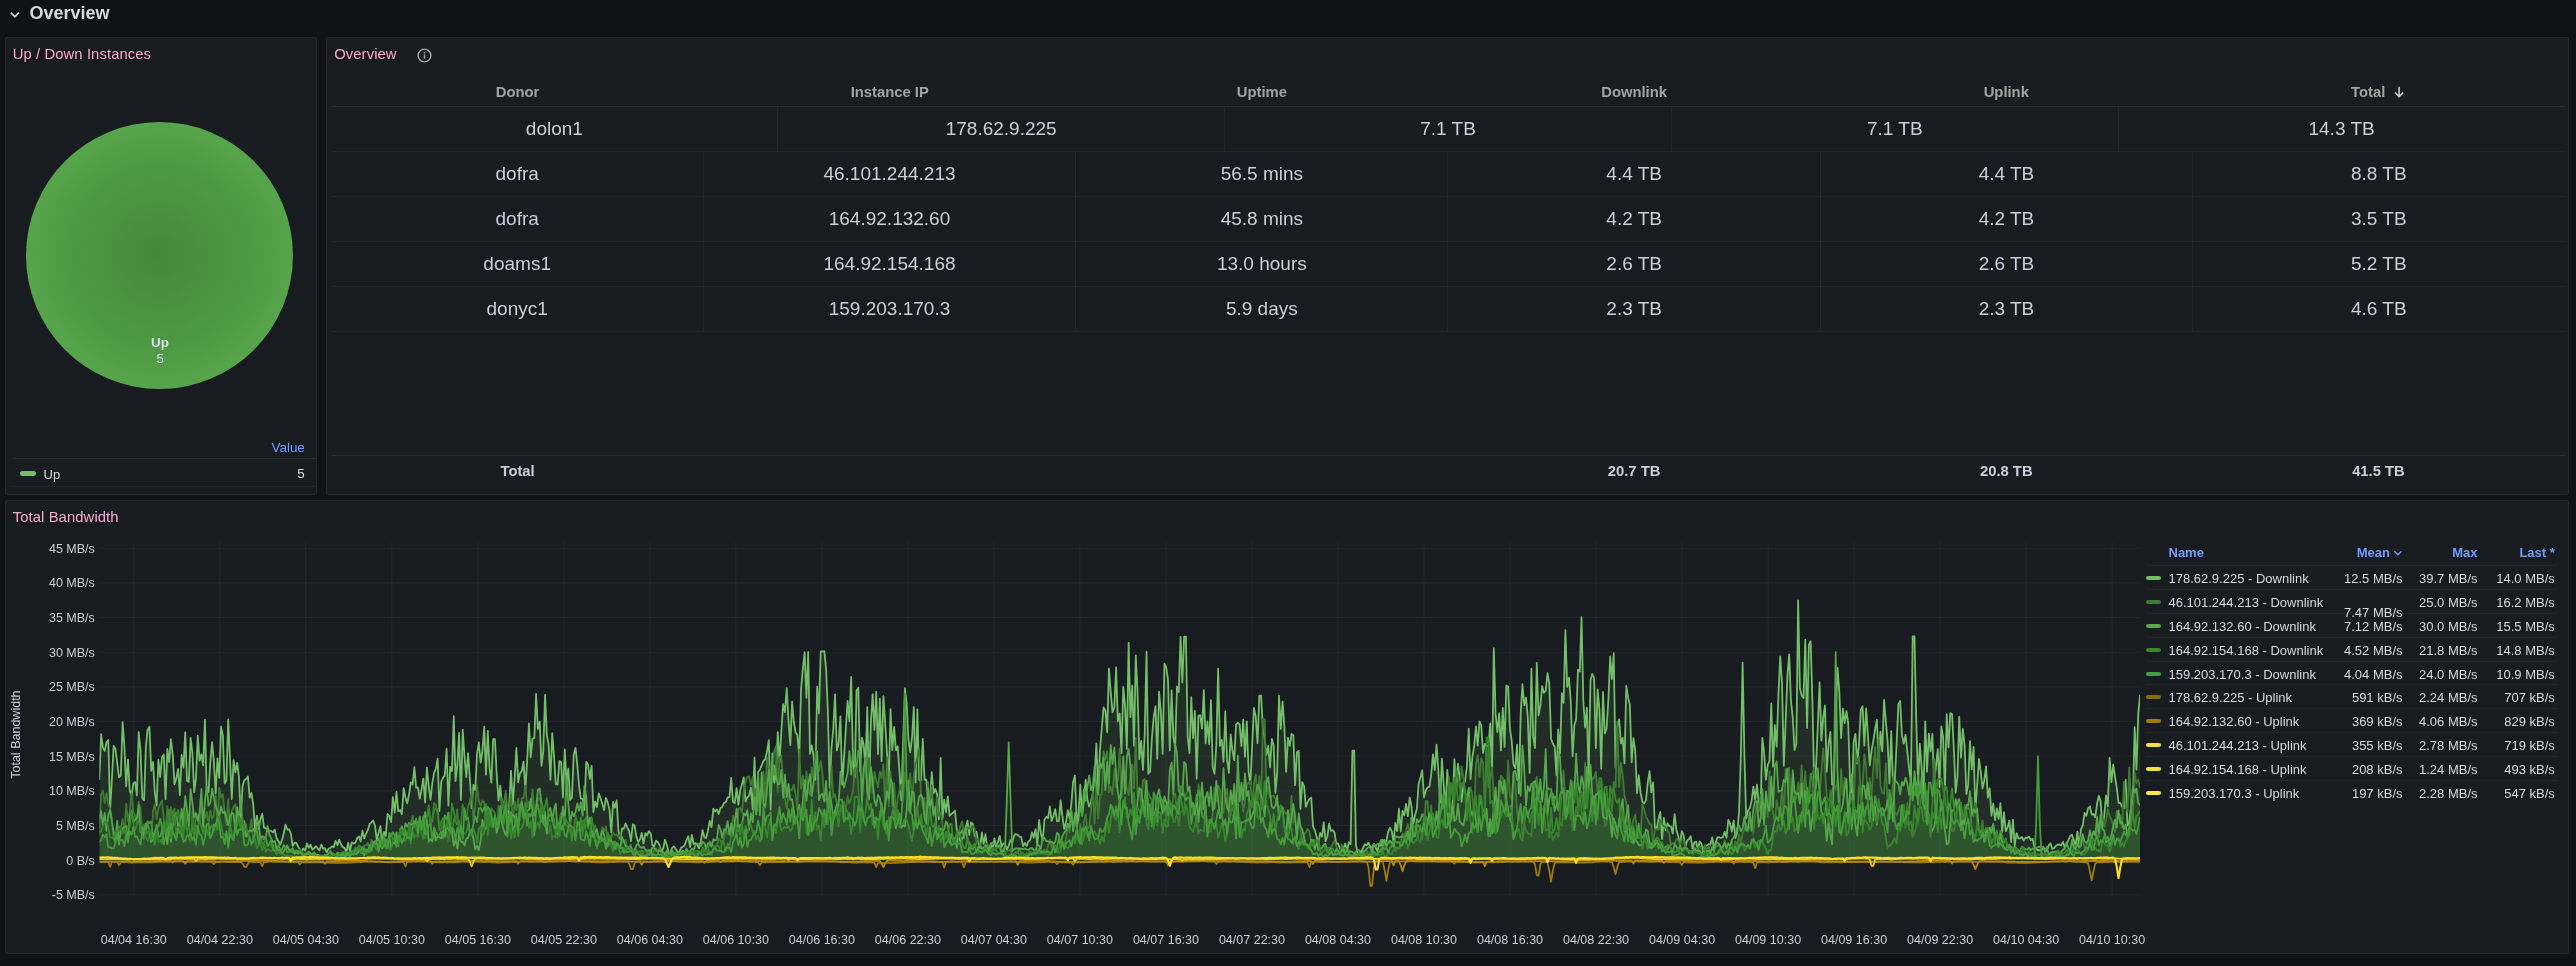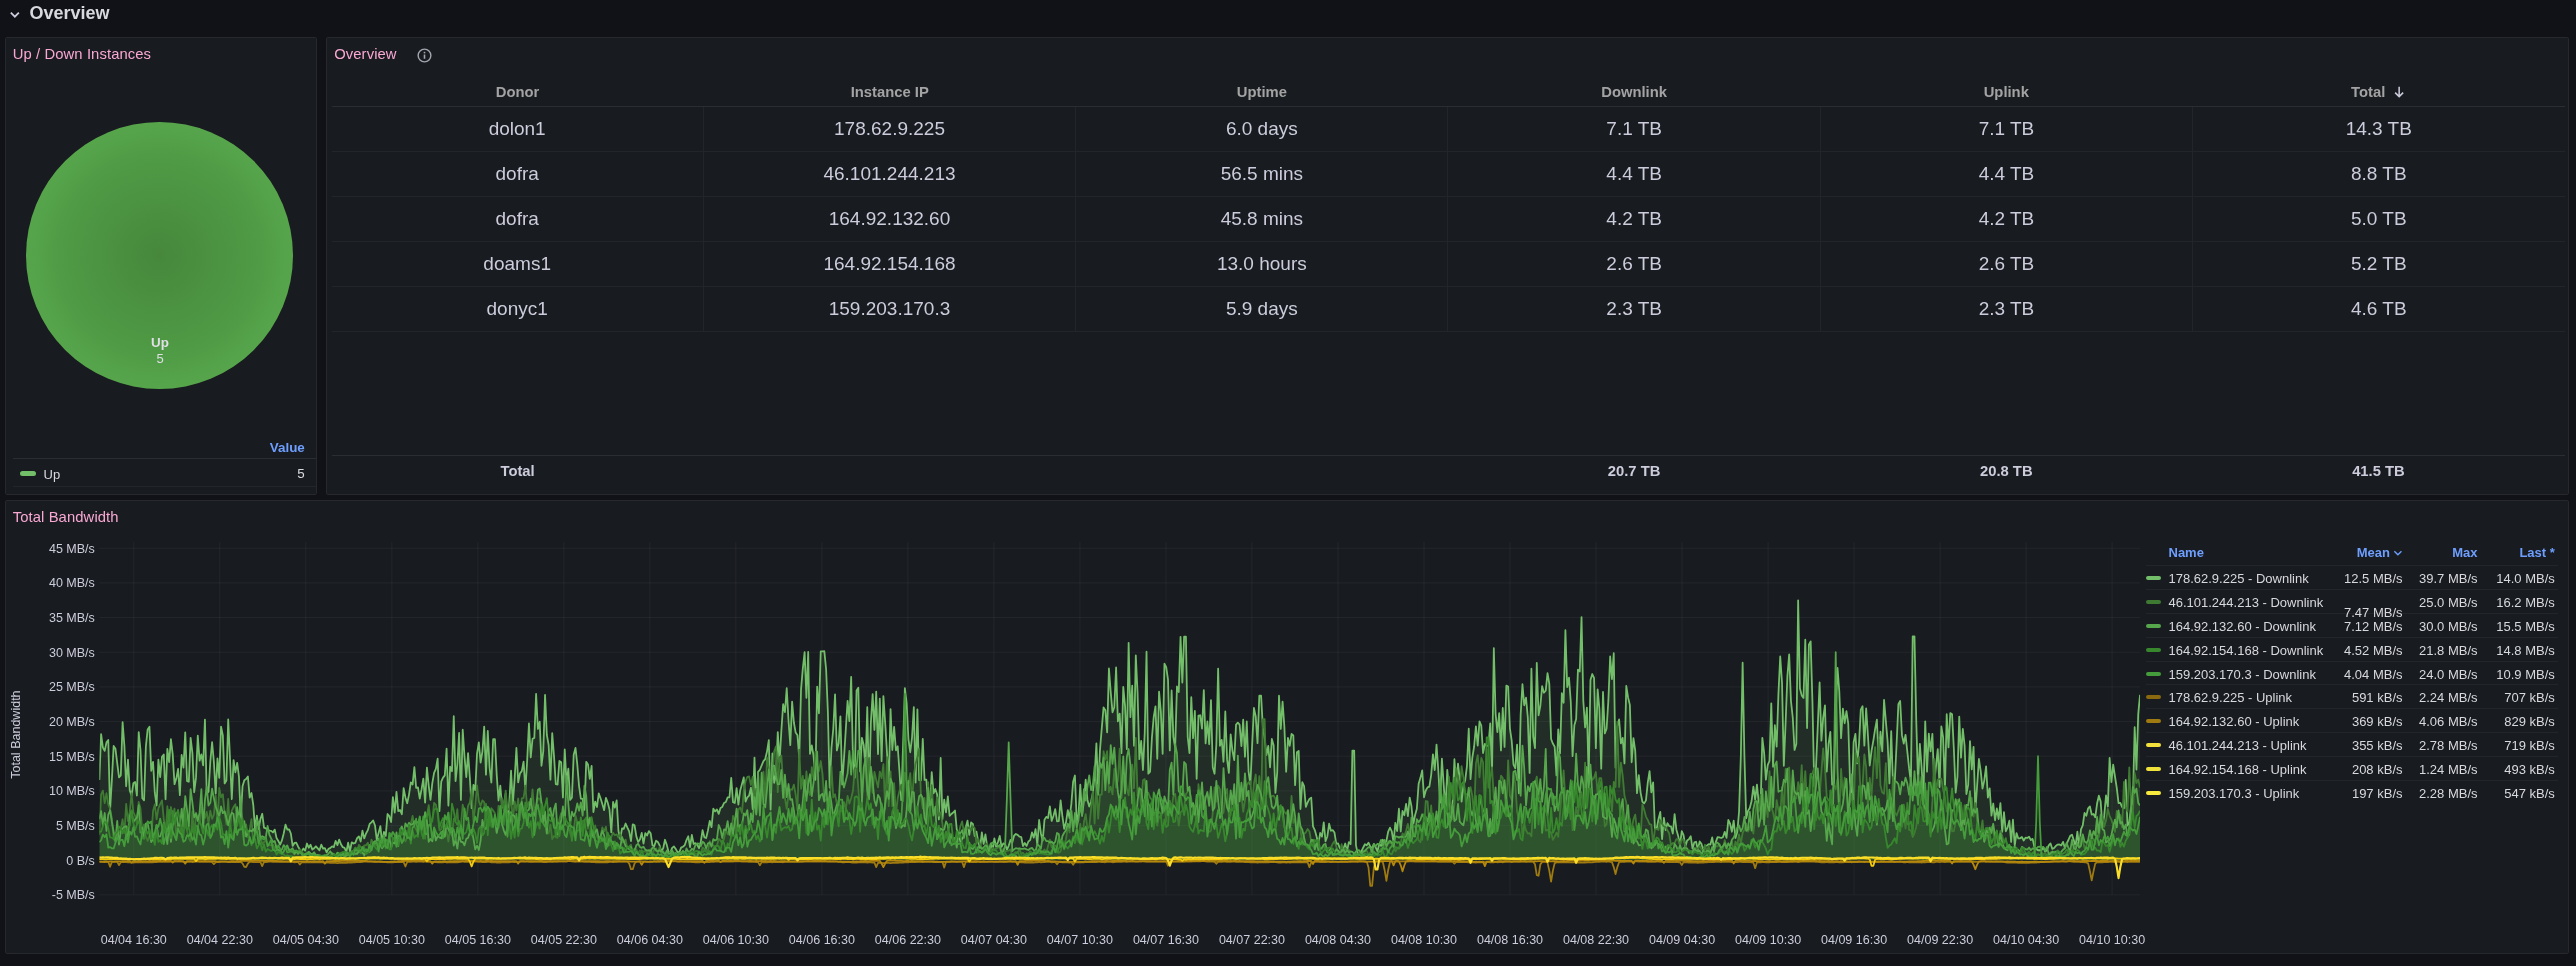--- a/index.html
+++ b/index.html
@@ -19,21 +19,21 @@
       <polyline points="6.5,8.5 11,13 15.5,8.5" fill="none" stroke="#ccccdc" stroke-width="2"></polyline>
     </svg>
 <span style="position:absolute;left:29.5px;top:2.7px;font-size:18px;font-weight:700;color:#d8d9de">Overview</span>
 </div>
 
 <div class="panel" style="left:4.5px;top:37px;width:312px;height:458px">
 <div class="ptitle">Up / Down Instances</div>
 <div style="position:absolute;left:20.6px;top:84px;width:267px;height:267px;border-radius:50%;background:radial-gradient(circle at 50% 50%, #46873c 0%, #4f9a45 50%, #59aa4e 80%, #62b357 100%)"></div>
 <div style="position:absolute;left:0;top:297px;width:309px;text-align:center;font-size:13.4px;font-weight:700;color:#dfdfe5">Up</div>
 <div style="position:absolute;left:0;top:313px;width:309px;text-align:center;font-size:13px;color:#dfdfe5">5</div>
-<div style="position:absolute;right:10.7px;top:402px;font-size:13.4px;font-weight:700;color:#6e9fff">Value</div>
+<div style="position:absolute;right:10.7px;top:402px;font-size:13.4px;font-weight:400;color:#6e9fff">Value</div>
 <div style="position:absolute;left:7.2px;top:420px;width:303px;border-top:0.9px solid rgba(204,204,220,0.10)"></div>
 <span style="position:absolute;left:14.3px;top:433px;width:16px;height:5.4px;border-radius:2.7px;background:#73bf69"></span>
 <span style="position:absolute;left:38px;top:429px;font-size:13px;color:#d8d9de">Up</span>
 <span style="position:absolute;right:10.7px;top:428px;font-size:13.4px;color:#d8d9de">5</span>
 <div style="position:absolute;left:7.2px;top:448px;width:303px;border-top:0.9px solid rgba(204,204,220,0.06)"></div>
 </div>
 
 <div class="panel" style="left:326px;top:37px;width:2243px;height:458px">
 <div class="ptitle">Overview</div>
 <svg width="15" height="15" viewBox="0 0 17 17" style="position:absolute;left:90px;top:9.8px">
@@ -48,40 +48,39 @@
         <div class="hc">Uptime</div>
         <div class="hc">Downlink</div>
         <div class="hc">Uplink</div>
         <div class="hc">Total<svg width="14.3" height="14.3" viewBox="0 0 16 16" style="margin-left:6.3px;vertical-align:-2.2px">
             <path d="M8 2v11M3.5 8.5 8 13l4.5-4.5" fill="none" stroke="#ccccdc" stroke-width="1.7"></path>
           </svg></div>
       </div>
       <div class="tr">
         <div class="dc">dolon1</div>
         <div class="dc">178.62.9.225</div>
-        <div class="dc">6.0 days</div>
         <div class="dc">7.1 TB</div>
         <div class="dc">7.1 TB</div>
         <div class="dc">14.3 TB</div>
       </div>
       <div class="tr">
         <div class="dc">dofra</div>
         <div class="dc">46.101.244.213</div>
         <div class="dc">56.5 mins</div>
         <div class="dc">4.4 TB</div>
         <div class="dc">4.4 TB</div>
         <div class="dc">8.8 TB</div>
       </div>
       <div class="tr">
         <div class="dc">dofra</div>
         <div class="dc">164.92.132.60</div>
         <div class="dc">45.8 mins</div>
         <div class="dc">4.2 TB</div>
         <div class="dc">4.2 TB</div>
-        <div class="dc">5.0 TB</div>
+        <div class="dc">3.5 TB</div>
       </div>
       <div class="tr">
         <div class="dc">doams1</div>
         <div class="dc">164.92.154.168</div>
         <div class="dc">13.0 hours</div>
         <div class="dc">2.6 TB</div>
         <div class="dc">2.6 TB</div>
         <div class="dc">5.2 TB</div>
       </div>
       <div class="tr">

